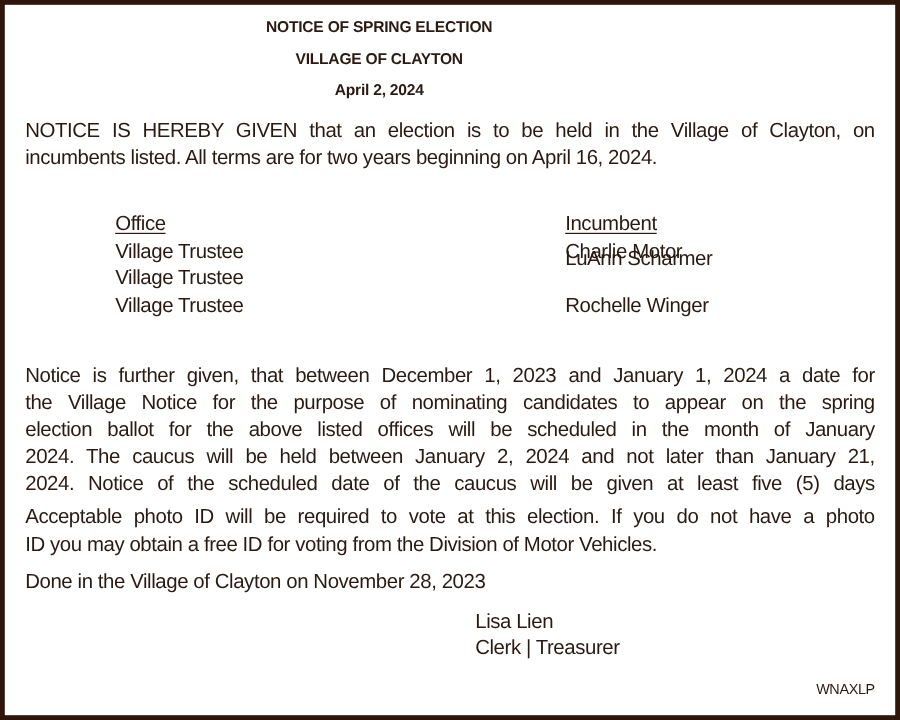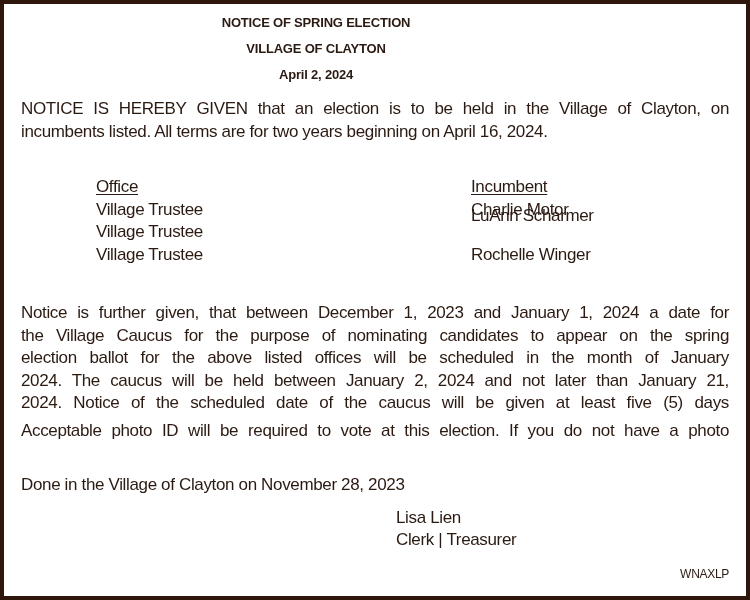--- a/index.html
+++ b/index.html
@@ -61,28 +61,29 @@
 
   <span class="line-single" style="left:96px; top:221px;">Village Trustee</span>
   <span class="line-single" style="left:471px; top:205px;">LuAnn Scharmer</span>
 
   <span class="line-single" style="left:96px; top:244px;">Village Trustee</span>
   <span class="line-single" style="left:471px; top:244px;">Rochelle Winger</span>
 </div>
 
 <div class="para" style="top:275px;margin-top:27px;">
   <span class="line">Notice is further given, that between December 1, 2023 and January 1, 2024 a date for</span>
-  <span class="line">the Village Caucus for the purpose of nominating candidates to appear on the spring</span>
+  <span class="line">the Village Notice for the purpose of nominating candidates to appear on the spring</span>
   <span class="line">election ballot for the above listed offices will be scheduled in the month of January</span>
   <span class="line">2024. The caucus will be held between January 2, 2024 and not later than January 21,</span>
   <span class="line">2024. Notice of the scheduled date of the caucus will be given at least five (5) days</span>
 </div>
 
 <div class="para" style="top:420px;">
   <span class="line">Acceptable photo ID will be required to vote at this election. If you do not have a photo</span>
+  <span class="line last">ID you may obtain a free ID for voting from the Division of Motor Vehicles.</span>
 </div>
 
 <span class="line-single" style="left:21px; top:474px;">Done in the Village of Clayton on November 28, 2023</span>
 
 <span class="line-single" style="left:396px; top:507px;">Lisa Lien</span>
 <span class="line-single" style="left:396px; top:529px;">Clerk | Treasurer</span>
 
 <span class="code">WNAXLP</span>
 
 </body></html>

